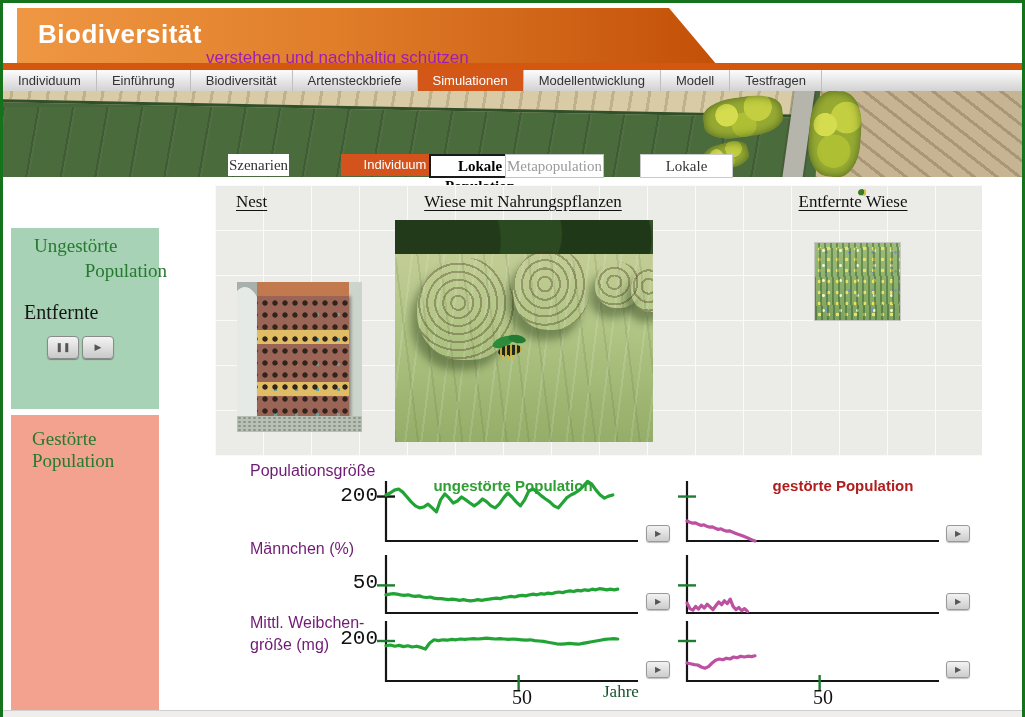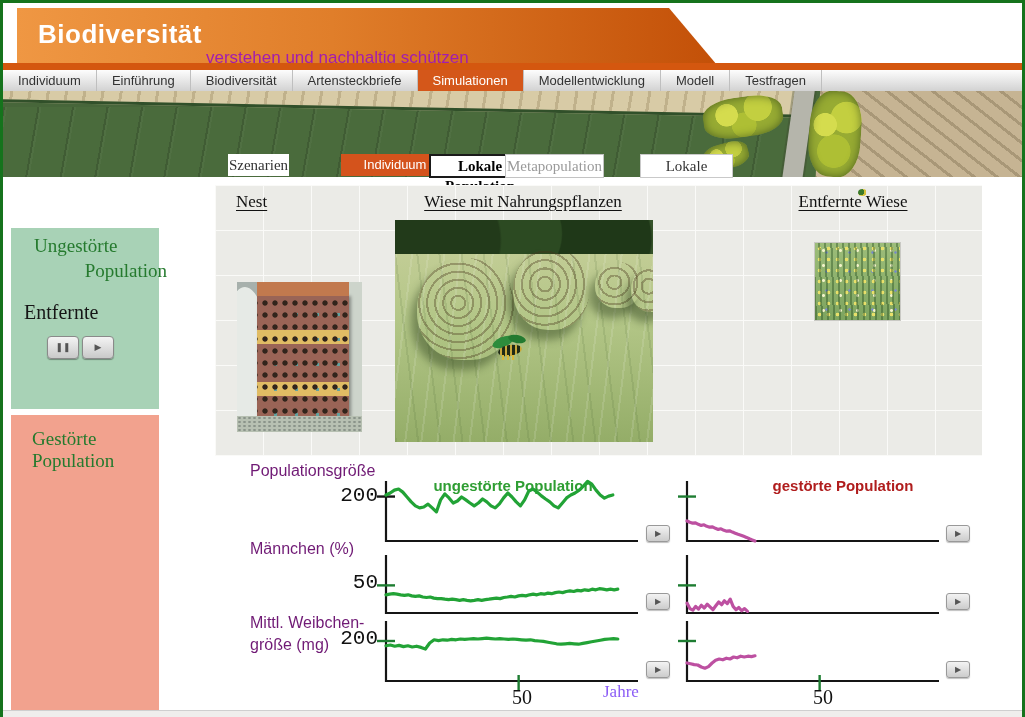--- a/index.html
+++ b/index.html
@@ -126,21 +126,21 @@
     background-size:100% 100%,9px 11px,17px 15px,23px 19px;}
 
   
   .cap{position:absolute;top:450px;width:300px;text-align:center;font-size:15px;font-weight:bold;margin-top:24px;}
   .cap-left{left:360px;color:#2f9e33;}
   .cap-right{left:690px;color:#b01d1d;}
   .row-label{position:absolute;left:219px;font-size:16px;color:#701a75;margin-left:28px;}
   .ytick{position:absolute;left:327px;width:48px;text-align:right;
     font-family:Liberation Mono, monospace;font-size:21px;color:#111;}
   .xtick{position:absolute;width:48px;text-align:center;font-family:"Liberation Serif",serif;font-size:20px;color:#111;top:683px;}
-  .xlabel{position:absolute;left:600px;top:679px;font-family:"Liberation Serif",serif;font-size:17px;color:#8b5cf6;}
+  .xlabel{position:absolute;left:600px;top:679px;font-family:"Liberation Serif",serif;font-size:17px;color:#14532d;}
   .chart-play{position:absolute;width:22px;height:15px;border:1px solid #999;border-radius:3px;
     background:linear-gradient(180deg,#f3f3f3,#cccccc);font-size:8px;color:#555;
     text-align:center;line-height:15px;cursor:pointer;box-shadow:0 1px 1px rgba(0,0,0,.25);}
 
   
   .bottom-strip{left:0;top:707px;width:1019px;height:7px;background:#efeeec;border-top:1px solid #cfcfcf;}
 </style>
 </head>
 <body>
 

